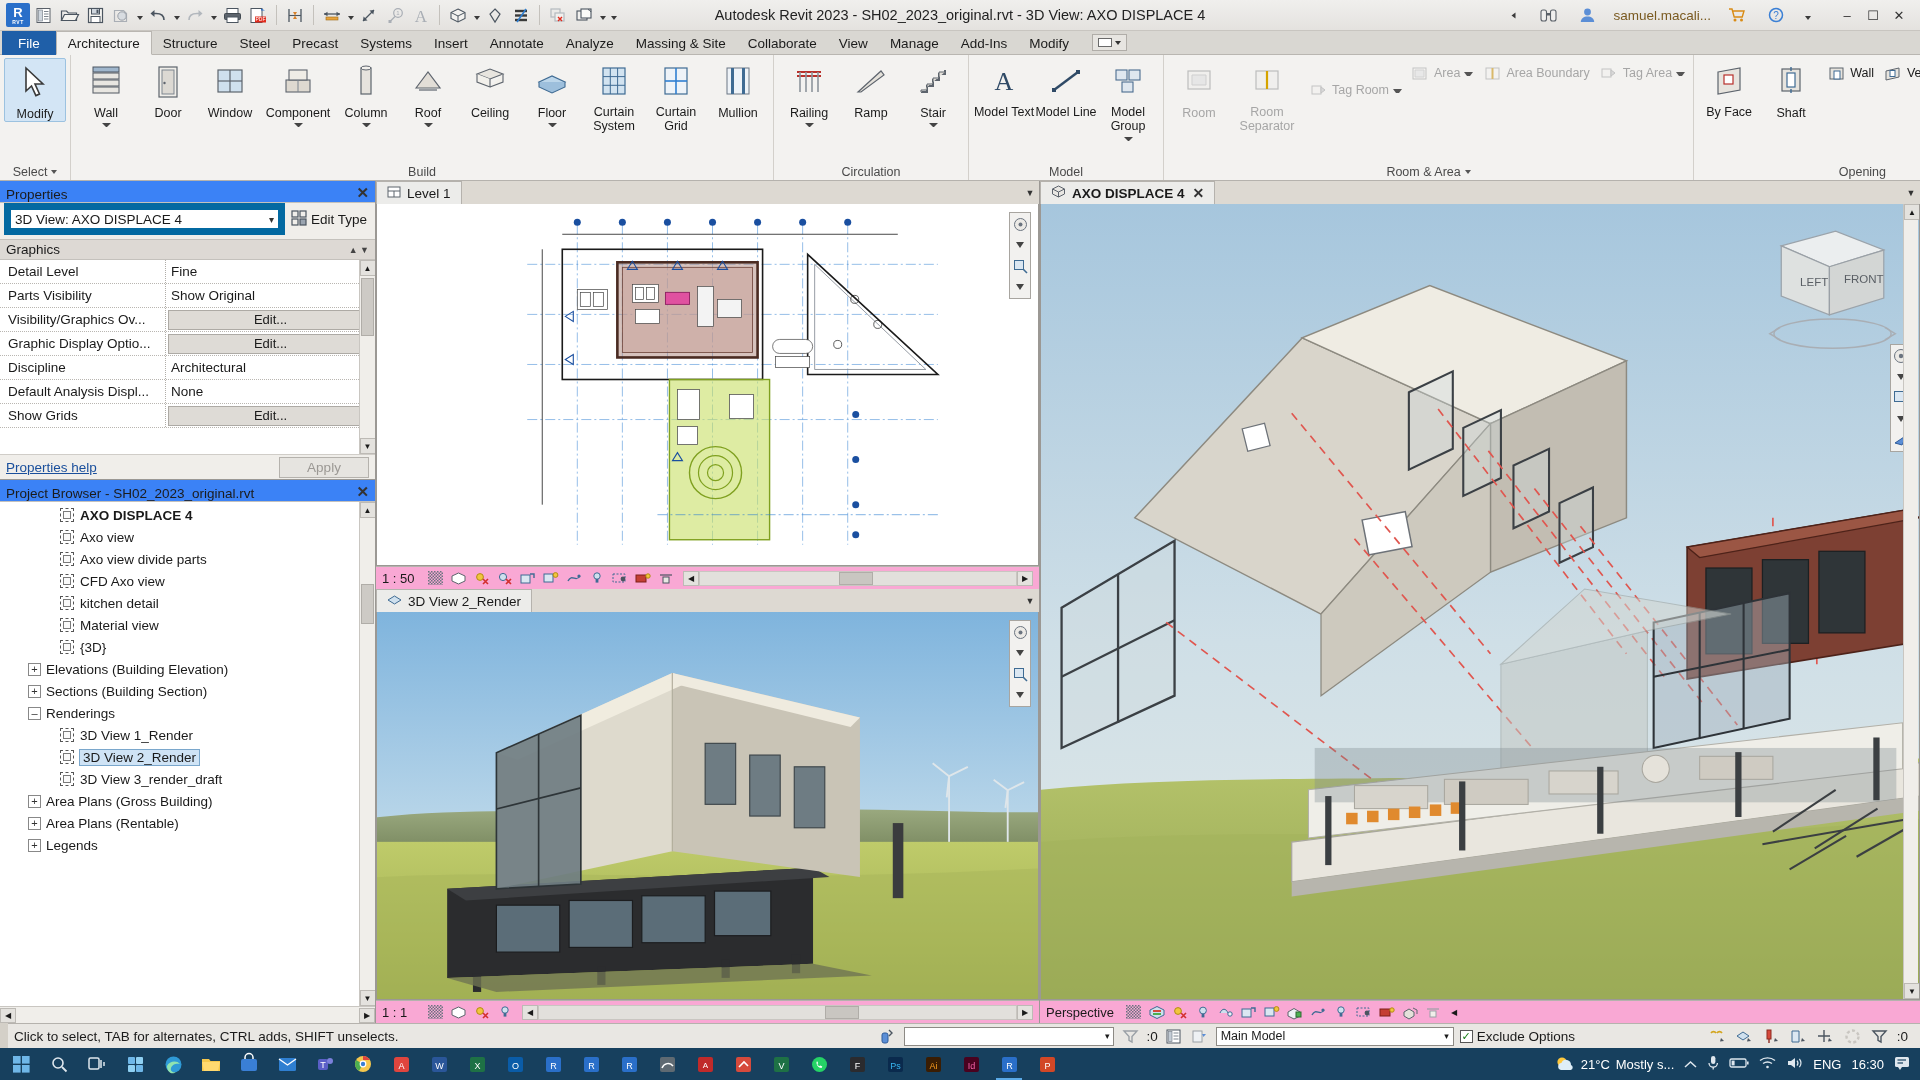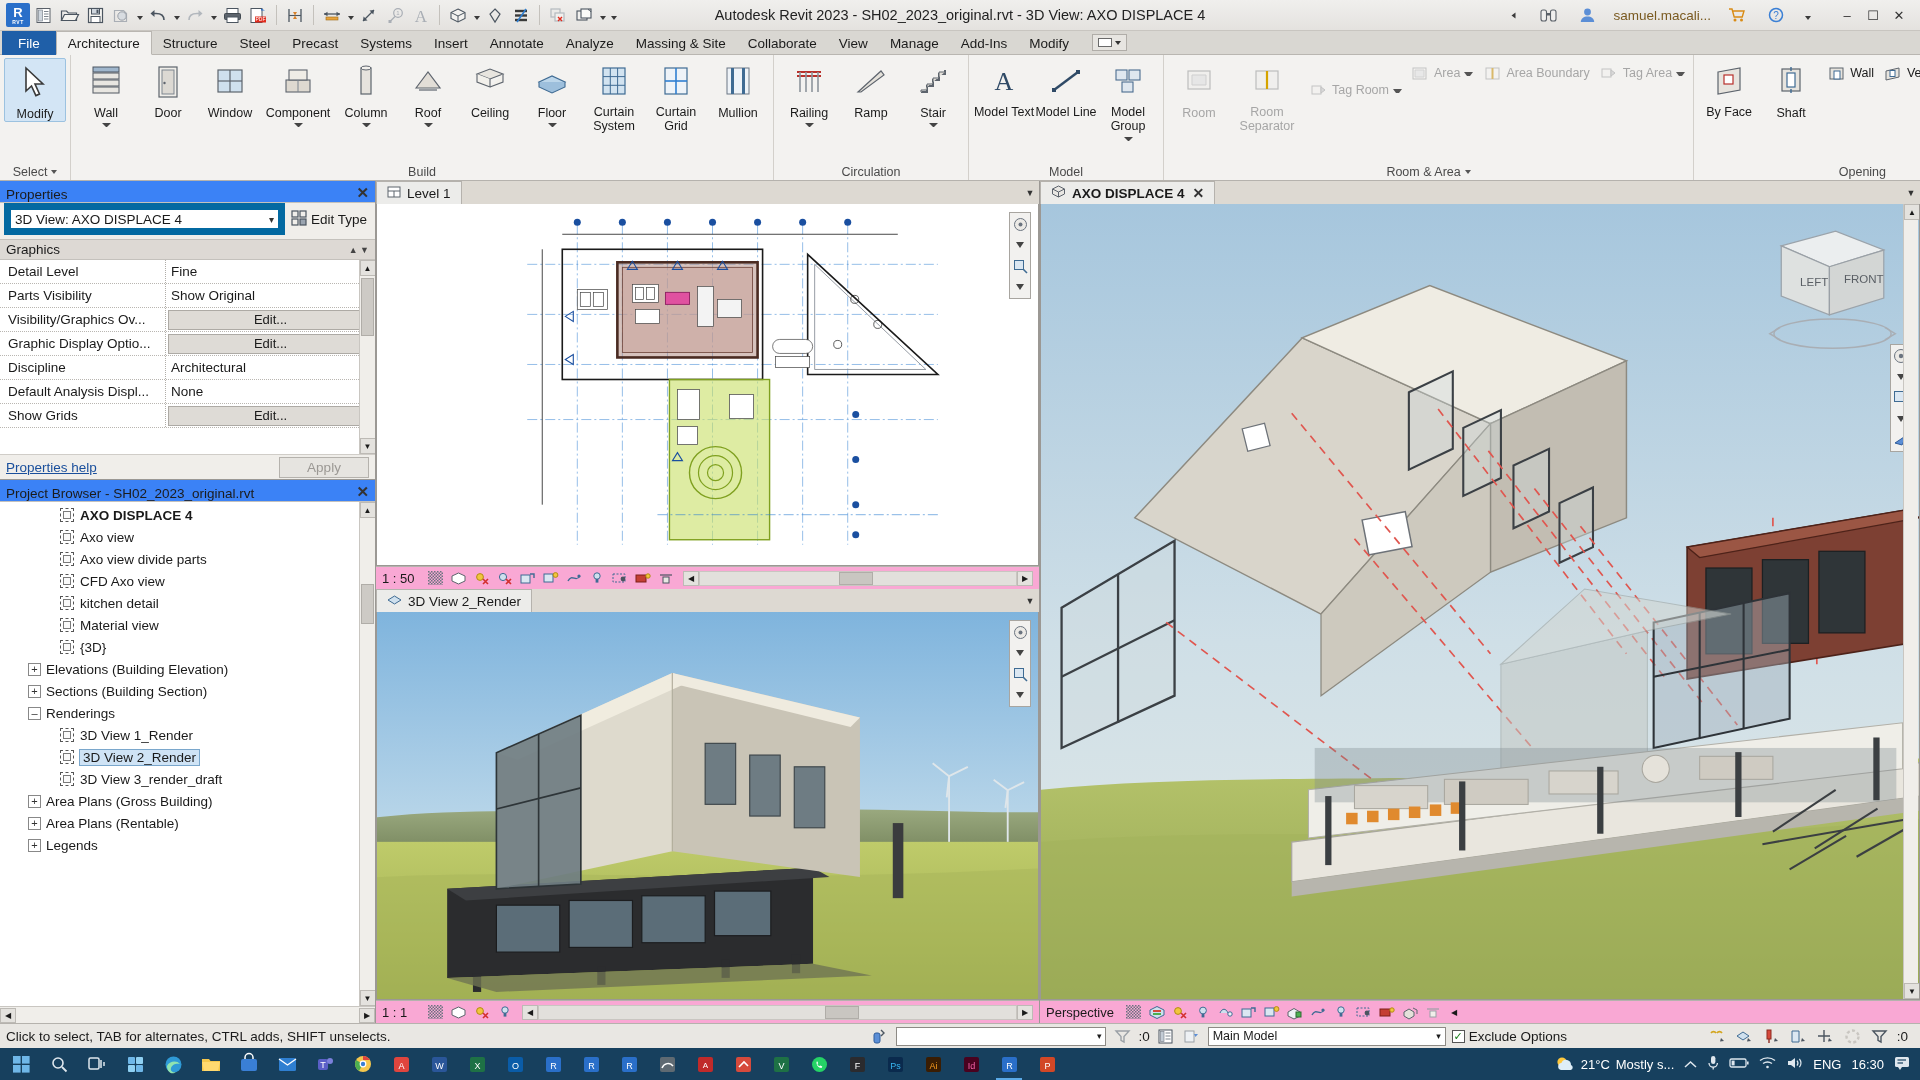--- a/index.html
+++ b/index.html
@@ -197,21 +197,21 @@
   
   .navbar-w{
     position:absolute;right:7px;top:8px;width:22px;background:#f2f1ef;border:1px solid #a8a5a0;
     display:flex;flex-direction:column;align-items:center;padding:2px 0;gap:3px;
   }
   .navbar-w .i{width:18px;height:18px;display:flex;align-items:center;justify-content:center}
 
   
   .statusbar{
     height:25px;background:#e9e7e3;border-top:1px solid #b5b2ad;display:flex;align-items:center;
-    gap:6px;padding:0 6px;font-size:13px;
+    gap:6px;padding:0 6px;font-size:13px;margin-left:8px;
   }
   .sb-text{font-size:13.5px;color:#1b1b1b}
   .sb-input{height:19px;background:#fff;border:1px solid #8d8a85;display:flex;align-items:center;padding:0 4px;font-size:12.5px}
   .sb-input .cv{margin-left:auto;font-size:9px}
   .sb-ico{width:20px;height:20px;display:flex;align-items:center;justify-content:center}
   .sb-chk{display:flex;align-items:center;gap:4px;font-size:13.5px}
   .sb-chk .bx{width:13px;height:13px;border:1px solid #555;background:#fff;display:flex;align-items:center;justify-content:center;color:#127a12;font-size:11px;line-height:1}
 
   
   .taskbar{height:32px;background:#17405e;display:flex;align-items:center;padding:0 2px;color:#fff;font-size:13px}

